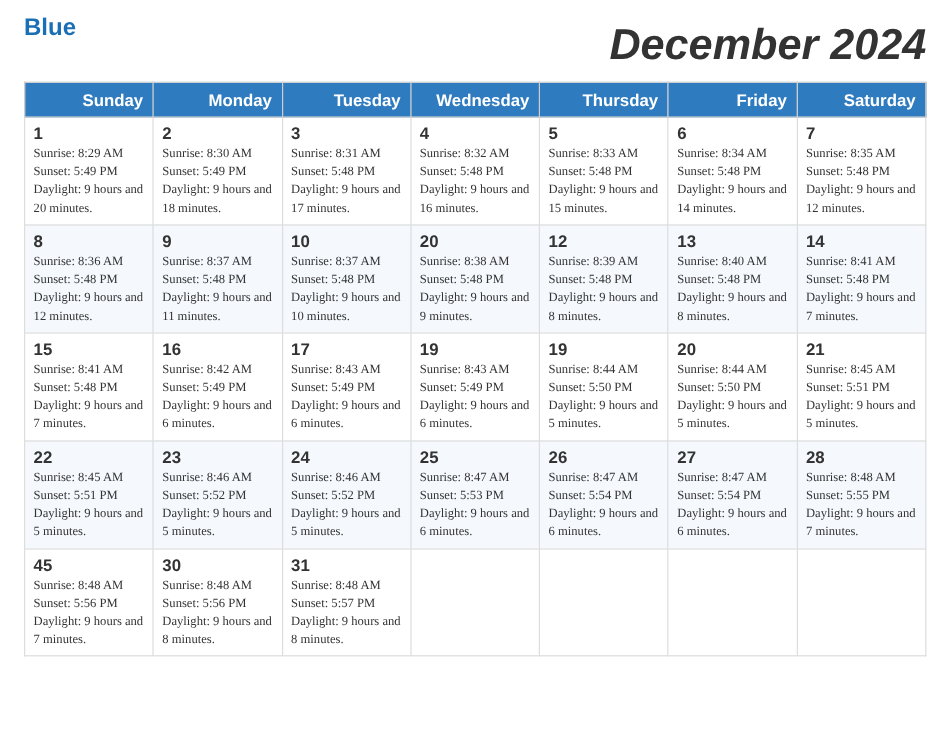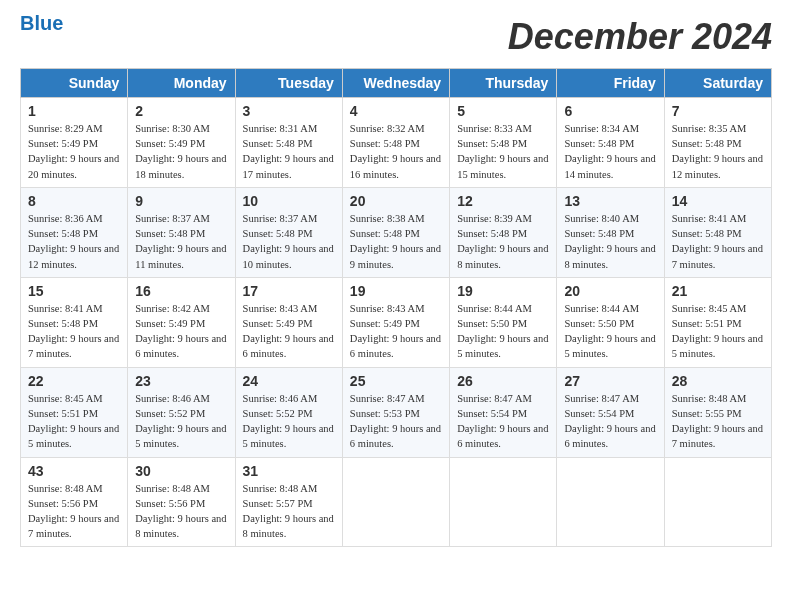--- a/index.html
+++ b/index.html
@@ -224,21 +224,21 @@
           <span class="day-num">27</span>
           <span class="day-info">Sunrise: 8:47 AM<br>Sunset: 5:54 PM<br>Daylight: 9 hours and 6 minutes.</span>
         </td>
         <td>
           <span class="day-num">28</span>
           <span class="day-info">Sunrise: 8:48 AM<br>Sunset: 5:55 PM<br>Daylight: 9 hours and 7 minutes.</span>
         </td>
       </tr>
       <tr>
         <td>
-          <span class="day-num">43</span>
+          <span class="day-num">45</span>
           <span class="day-info">Sunrise: 8:48 AM<br>Sunset: 5:56 PM<br>Daylight: 9 hours and 7 minutes.</span>
         </td>
         <td>
           <span class="day-num">30</span>
           <span class="day-info">Sunrise: 8:48 AM<br>Sunset: 5:56 PM<br>Daylight: 9 hours and 8 minutes.</span>
         </td>
         <td>
           <span class="day-num">31</span>
           <span class="day-info">Sunrise: 8:48 AM<br>Sunset: 5:57 PM<br>Daylight: 9 hours and 8 minutes.</span>
         </td>

